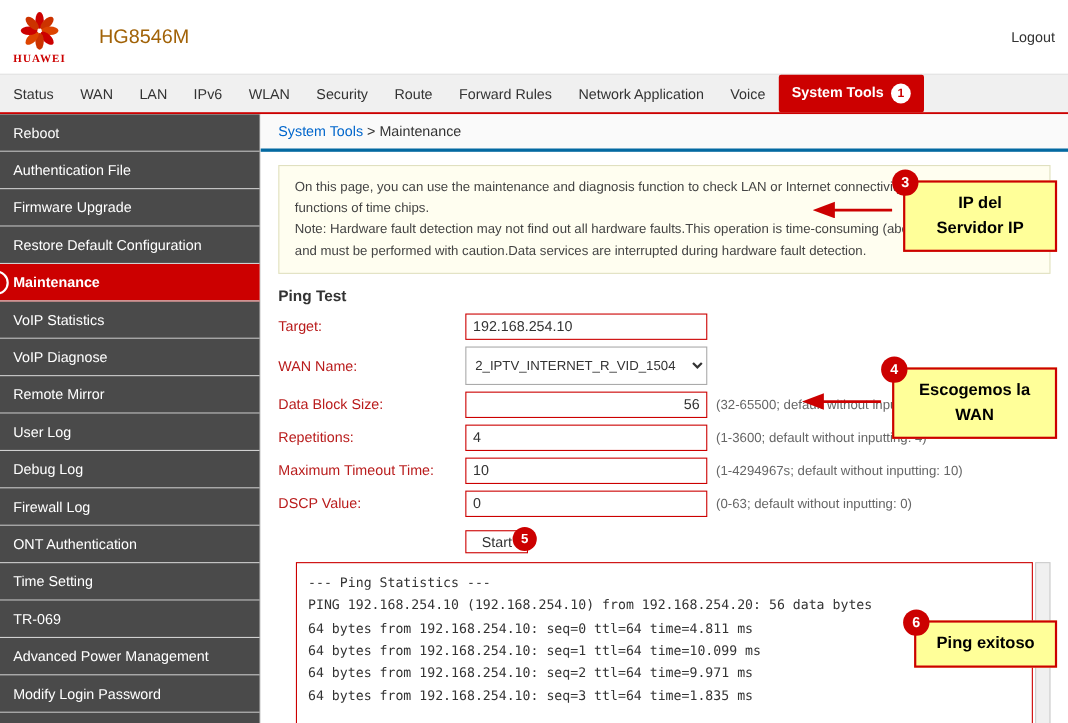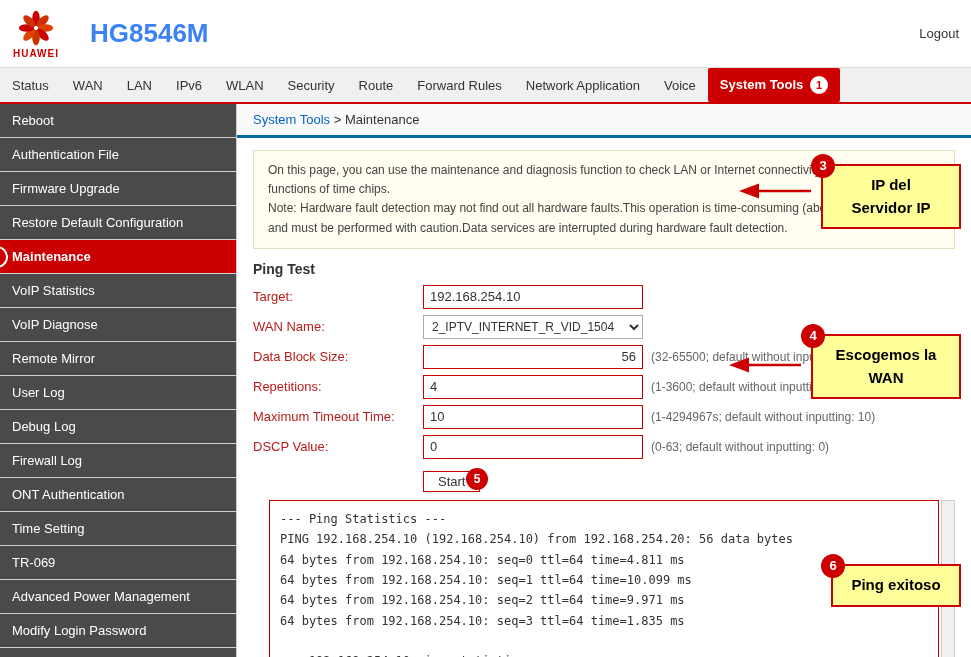--- a/index.html
+++ b/index.html
@@ -1,23 +1,23 @@
 <!DOCTYPE html>
 <html><head>
   <meta charset="utf-8">
   <style>
     * { box-sizing: border-box; margin: 0; padding: 0; }
     body { font-family: Arial, sans-serif; font-size: 13px; background: #fff; width: 971px; }
 
     
     .header { display: flex; align-items: center; background: #fff; padding: 8px 12px; border-bottom: 1px solid #ddd; }
-    .logo-area { display: flex; flex-direction: column; align-items: center; margin-right: 20px; }
+    .logo-area { display: flex; flex-direction: column; align-items: center; margin-right: 20px; font-family: Liberation Serif, serif; }
     .logo-flower { width: 48px; height: 40px; }
     .logo-text { font-size: 10px; color: #cc0000; font-weight: bold; letter-spacing: 1px; }
-    .model-title { font-size: 26px; font-weight: bold; color: #3b82f6; flex: 1; margin-left: 10px; }
+    .model-title { font-size: 18px; font-weight: normal; color: #a16207; flex: 1; margin-left: 10px; }
     .logout-btn { color: #333; text-decoration: none; font-size: 13px; cursor: pointer; }
 
     
     .navbar { background: #f0f0f0; border-bottom: 2px solid #cc0000; display: flex; align-items: center; padding: 0; }
     .nav-item { padding: 8px 12px; cursor: pointer; color: #333; font-size: 13px; white-space: nowrap; }
     .nav-item.active { background: #cc0000; color: #fff; font-weight: bold; border-radius: 2px; }
     .nav-badge { background: #cc0000; color: #fff; border-radius: 50%; width: 18px; height: 18px; display: inline-flex; align-items: center; justify-content: center; font-size: 11px; font-weight: bold; margin-left: 3px; }
     .nav-item.active .nav-badge { background: #fff; color: #cc0000; }
 
     
@@ -35,21 +35,21 @@
 
     .info-box { margin: 12px 16px; padding: 10px 14px; background: #fffef0; border: 1px solid #e0e0c0; font-size: 12px; color: #444; line-height: 1.6; }
 
     
     .section { margin: 10px 16px; }
     .section-title { font-size: 14px; font-weight: bold; color: #333; margin-bottom: 8px; }
 
     .form-row { display: flex; align-items: center; margin-bottom: 6px; }
     .form-label { width: 170px; color: #b91c1c; font-size: 13px; flex-shrink: 0; }
     .form-input { width: 220px; height: 24px; border: 1px solid #cc0000; padding: 2px 6px; font-size: 13px; color: #333; }
-    .form-select { width: 220px; height: 24px; border: 1px solid #aaa; padding: 2px 4px; font-size: 12px; color: #333; background: #fff; }
+    .form-select { width: 220px; height: 35px; border: 1px solid #aaa; padding: 2px 4px; font-size: 12px; color: #333; background: #fff; }
     .form-note { margin-left: 8px; font-size: 12px; color: #666; }
 
     .start-btn { background: #fff; border: 1px solid #999; padding: 3px 16px; font-size: 13px; cursor: pointer; color: #333; margin-top: 6px; margin-left: 170px; }
 
     
     .result-box { margin: 8px 16px; border: 1px solid #cc0000; padding: 8px 10px; font-size: 12px; font-family: monospace; color: #333; line-height: 1.7; min-height: 120px; background: #fff; }
 
     .page-wrapper { position: relative; }
   </style>
 </head>

